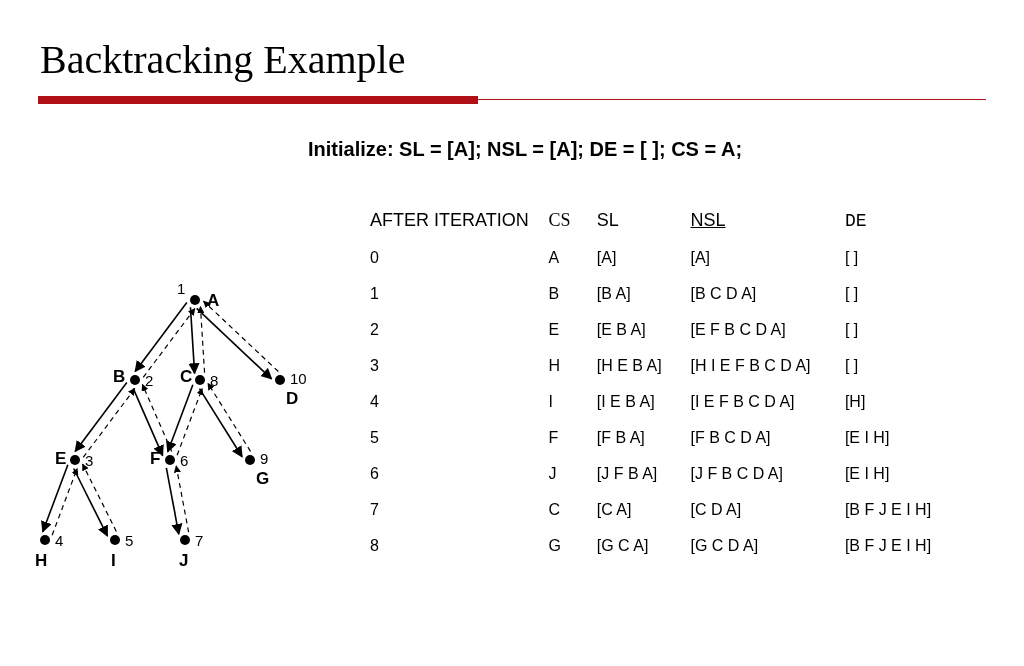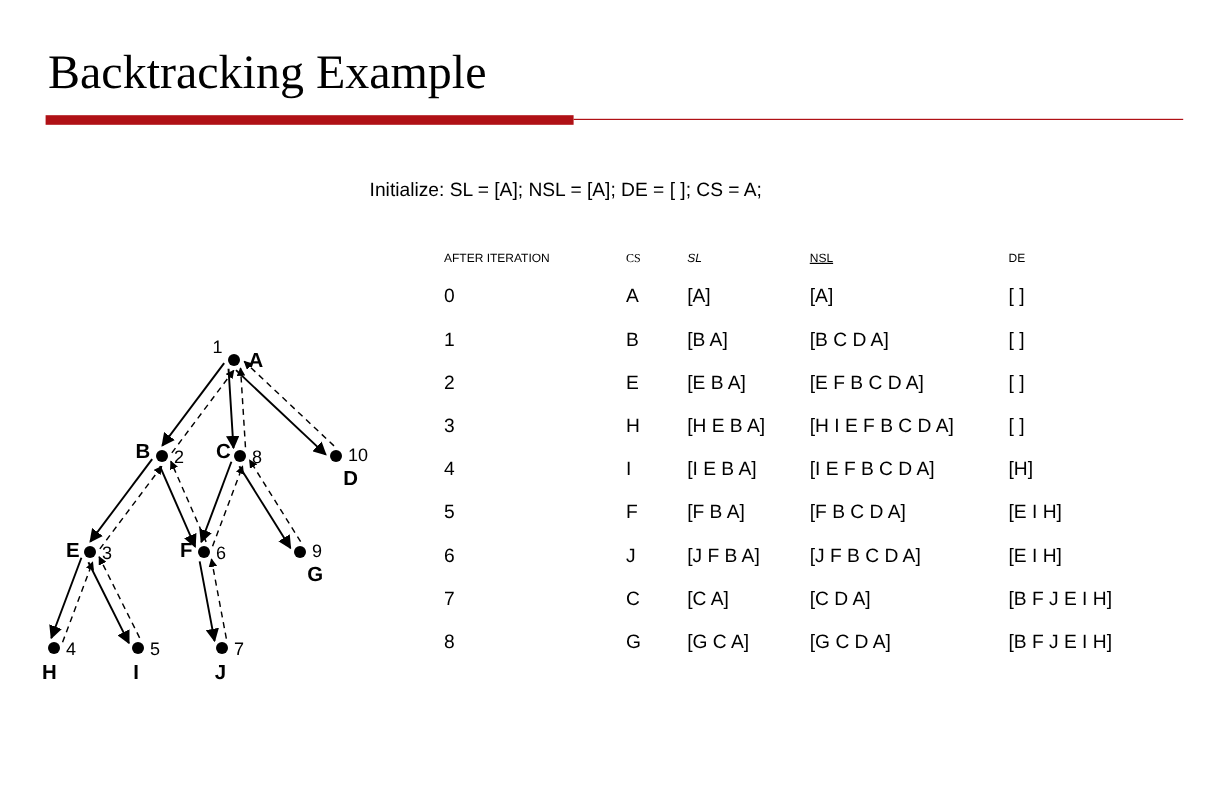--- a/index.html
+++ b/index.html
@@ -44,53 +44,53 @@
     position: absolute;
     left: 440px;
     top: 3px;
     width: 508px;
     height: 1px;
     background: #b01116;
   }
   .init {
     position: absolute;
     left: 308px;
-    top: 150px;
-    font-family: Arial, Helvetica, sans-serif;
-    font-weight: 400;
-    font-size: 16px;
+    top: 138px;
+    font-family: Arial, Helvetica, sans-serif;
+    font-weight: 700;
+    font-size: 20px;
   }
   .table {
     position: absolute;
     left: 370px;
     top: 210px;
     font-family: Arial, Helvetica, sans-serif;
     font-size: 16px;
   }
   .table table {
     border-collapse: collapse;
   }
   .table th {
     font-weight: 400;
     text-align: left;
     padding: 0 12px 18px 0;
-    font-size: 10px;
+    font-size: 18px;
     white-space: nowrap;
   }
   .table td {
     padding: 0 12px 18px 0;
     vertical-align: top;
     white-space: nowrap;
     font-size: 16px;
   }
   .col-iter { width: 180px; }
   .col-cs   { width: 60px; font-family: Liberation Serif, serif; }
-  .col-sl   { width: 110px; font-style: italic; }
+  .col-sl   { width: 110px; }
   .col-nsl  { width: 180px; text-decoration: underline; }
-  .col-de   { width: 110px; }
+  .col-de   { width: 110px; font-family: Liberation Mono, monospace; }
 
   .graph {
     position: absolute;
     left: 20px;
     top: 270px;
     width: 310px;
     height: 320px;
   }
   .graph svg {
     width: 310px;

